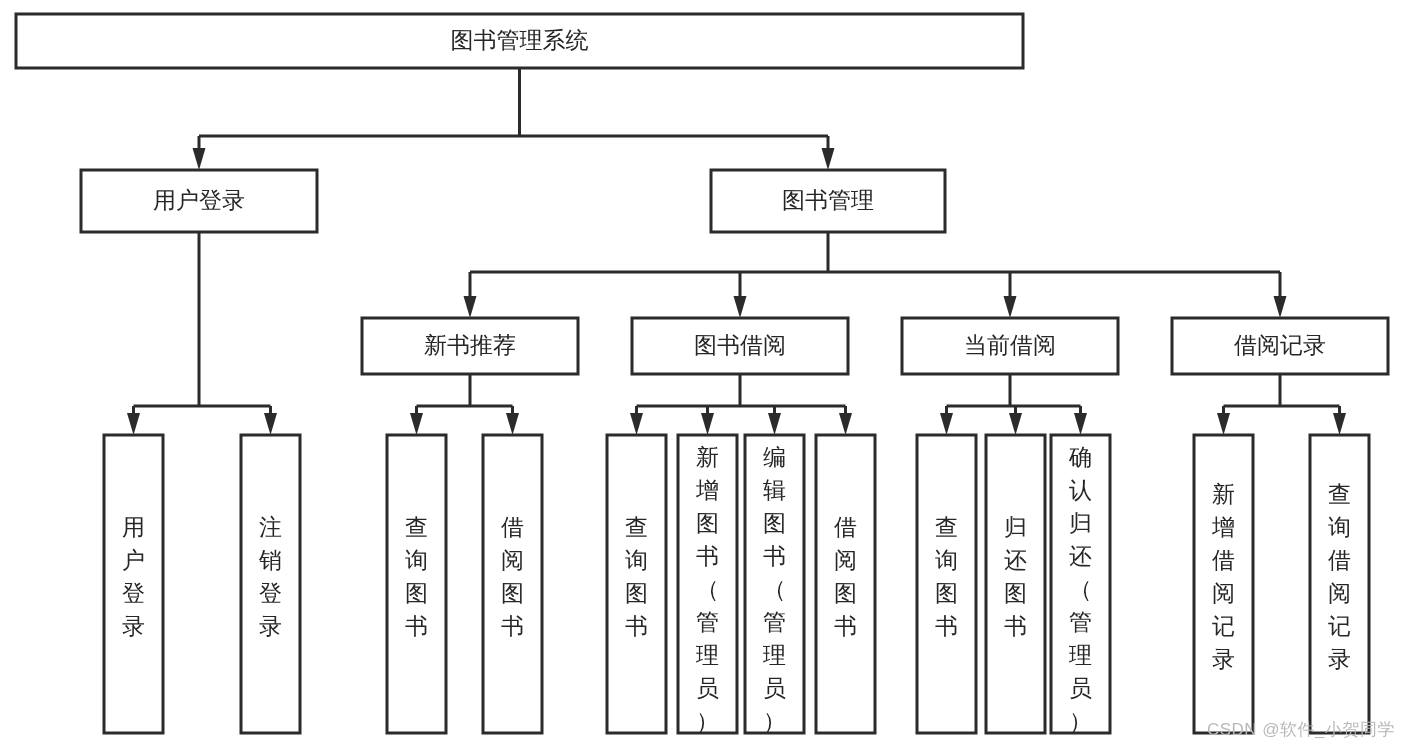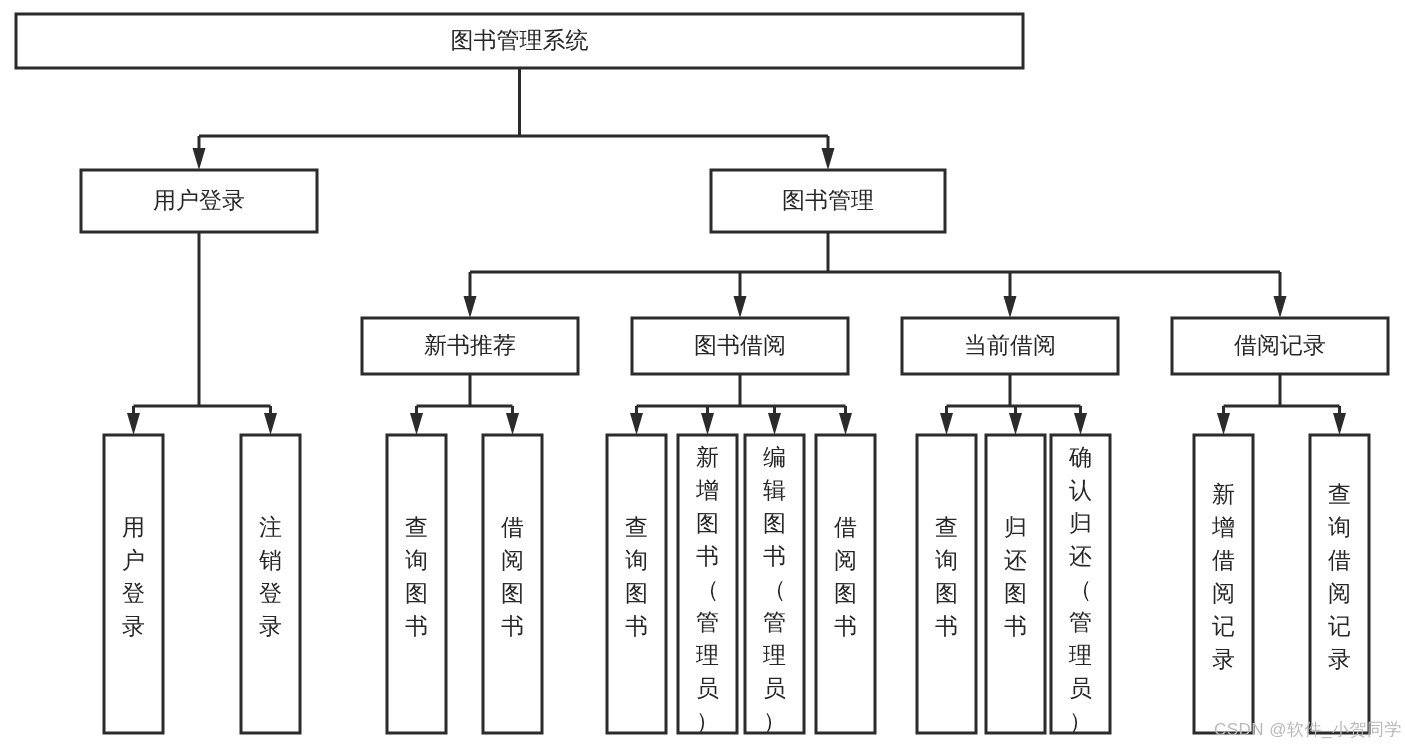--- a/index.html
+++ b/index.html
@@ -32,21 +32,21 @@
     stroke:#2b2b2b;
     stroke-width:3;
     fill:none;
     stroke-linecap:butt;
     stroke-linejoin:miter;
   }
   .arrow-head{fill:#2b2b2b;stroke:none;}
 
   .watermark{
     position:absolute;
-    right:3px;
+    right:10px;
     bottom:6px;
     font-family:"Liberation Sans","DejaVu Sans",sans-serif;
     font-size:17px;
     color:#b9b9b9;
     letter-spacing:.5px;
     white-space:nowrap;
     user-select:none;
   }
 </style>
 </head>

